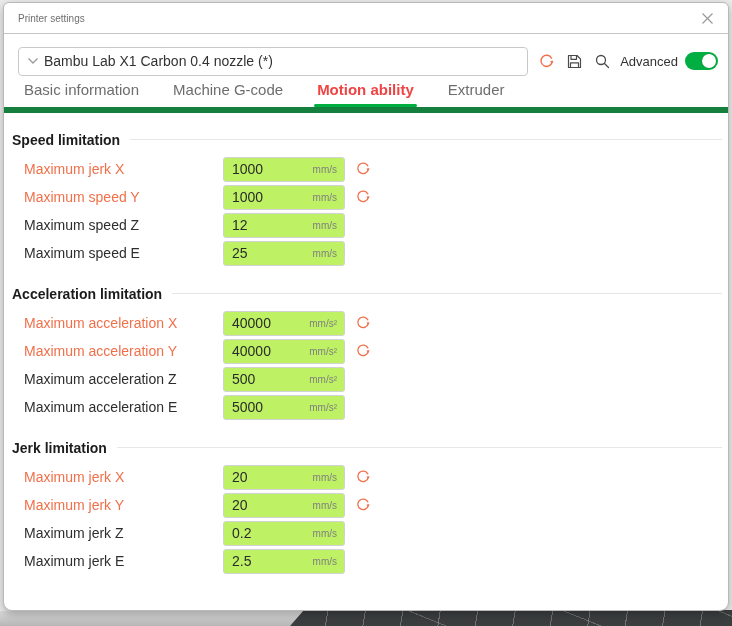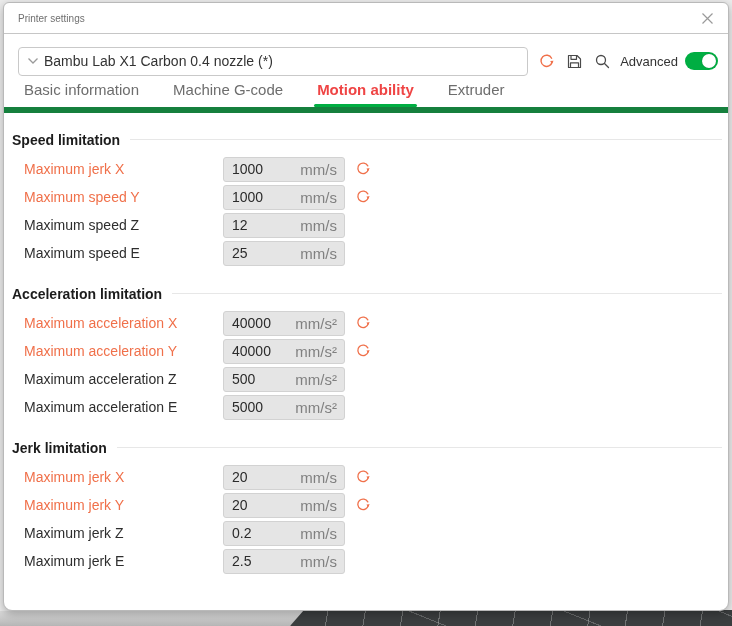--- a/index.html
+++ b/index.html
@@ -49,24 +49,24 @@
 
   
   .section-header { display:flex; align-items:center; margin:16px 6px 5px 8px; height:21px; }
   .section-title { font-size:14px; font-weight:bold; color:#1c1c1c; white-space:nowrap; }
   .section-line { flex:1; height:1px; background:#e7e7e7; margin-left:10px; }
 
   .row { display:flex; align-items:center; height:28px; padding-left:20px; }
   .row-label { width:199px; font-size:14px; color:#2e2e2e; }
   .row-label.modified { color:#F0704A; }
   .input-wrap { position:relative; width:122px; height:25px; border:1px solid #d2d2d2; border-radius:3px;
-    display:flex; align-items:center; background:#e5e5e5; }
+    display:flex; align-items:center; background:#bef264; }
   .num-input { border:none; outline:none; width:74px; padding-left:8px; font-size:14px; color:#2b2b2b;
     background:transparent; font-family:"Liberation Sans", sans-serif; }
-  .unit { position:absolute; right:7px; font-size:15px; color:#808080; }
+  .unit { position:absolute; right:7px; font-size:10px; color:#808080; }
   .revert-btn { margin-left:9px; width:17px; height:17px; display:flex; align-items:center; justify-content:center; cursor:pointer; }
 </style>
 </head>
 <body>
 
 <div id="screen">
 
   <div class="bottom-strip"></div>
   <div class="build-plate"></div>
 

